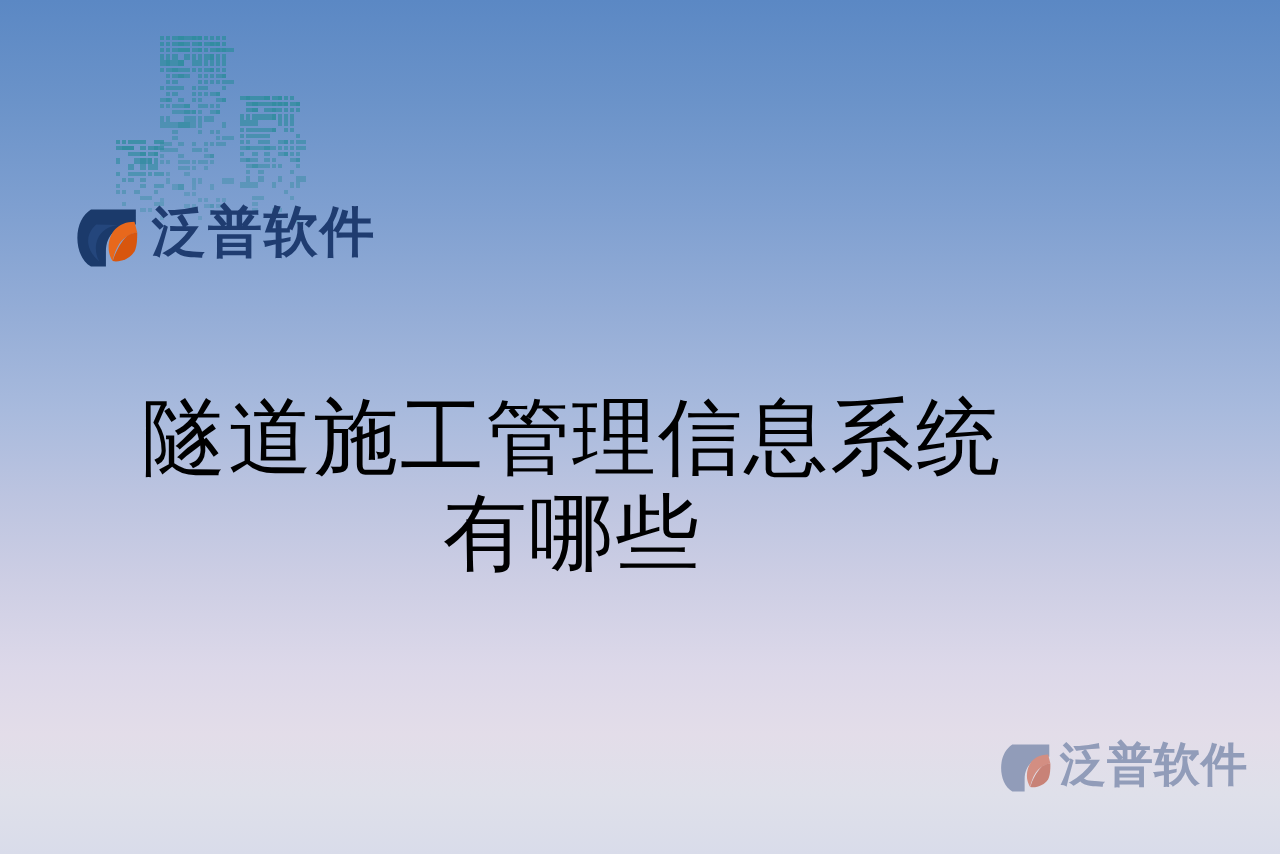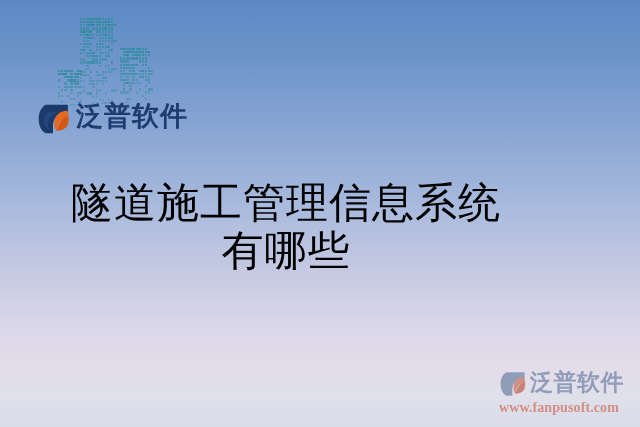--- a/index.html
+++ b/index.html
@@ -77,21 +77,21 @@
     font-weight: 600;
     letter-spacing: 2.4px;
     color: #33507f;
     white-space: nowrap;
   }
 
   
   #headline {
     position: absolute;
     left: 0;
-    top: 179px;
+    top: 196px;
     width: 572px;
     text-align: center;
     color: #000000;
     font-family: "Liberation Serif", "DejaVu Serif", serif;
     font-size: 42px;
     line-height: 48px;
     letter-spacing: 1px;
     white-space: pre-line;
   }
 
@@ -490,16 +490,15 @@
   <div id="headline">隧道施工管理信息系统
 有哪些</div>
 
   <div id="watermark">
     <svg id="wm-mark" viewBox="0 0 100 100">
       <path d="M22,8 L88,8 L88,30 C62,30 44,44 44,70 L44,92 L22,92 C8,84 2,66 2,50 C2,30 10,16 22,8 Z" fill="#8b97b5"></path>
       <path d="M86,26 C62,26 48,42 48,64 C48,76 54,84 54,84 C54,84 58,58 74,48 C82,43 90,42 90,42 Z" fill="#d2887a"></path>
       <path d="M54,84 C66,86 80,80 86,70 C90,62 90,50 90,42 C82,42 74,48 74,48 C66,56 58,70 54,84 Z" fill="#c67b6e"></path>
     </svg>
     <div id="wm-cn">泛普软件</div>
-    <div id="wm-url">www.fanpusoft.com</div>
   </div>
 
 </div>
 
 </body></html>

